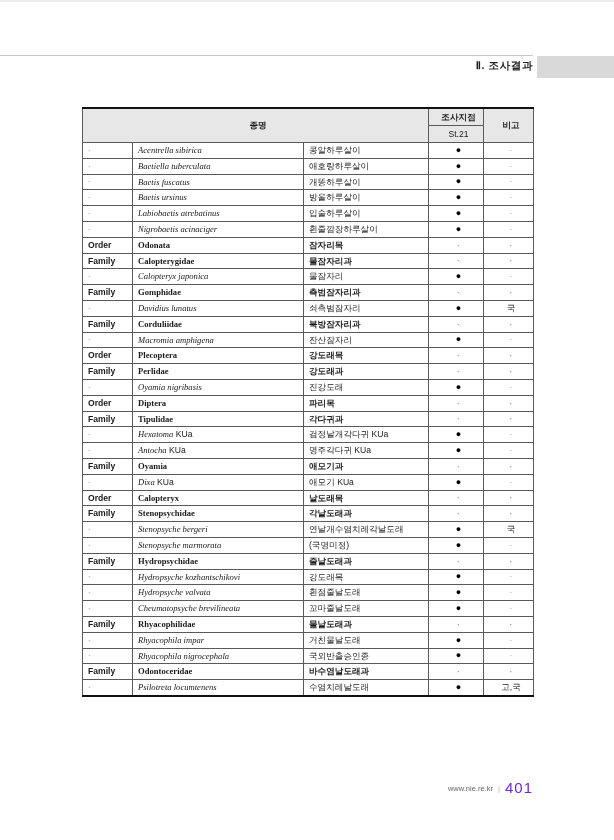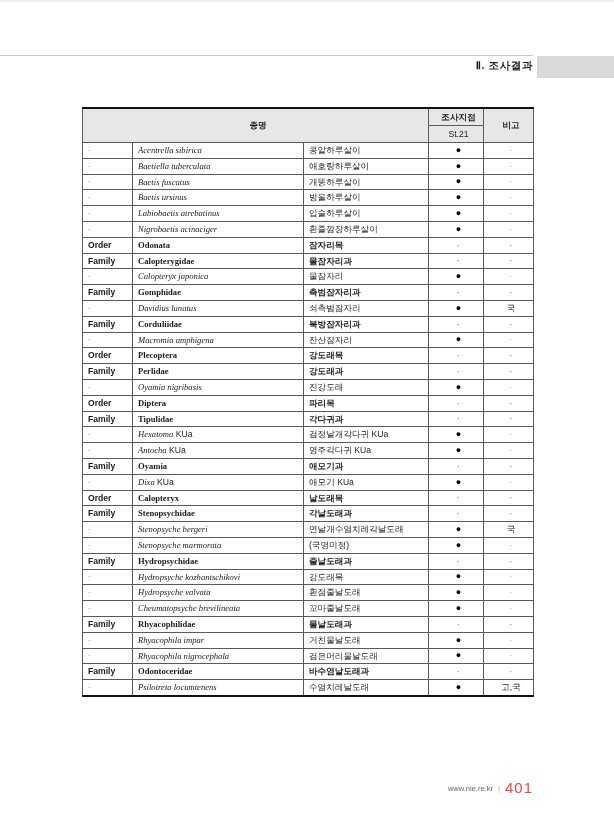--- a/index.html
+++ b/index.html
@@ -75,21 +75,21 @@
     position:absolute; top:700px; left:81px; width:460px;
     font-size:8.4px; color:#111;
     letter-spacing:-0.2px;
   }
   .page-footer {
     position:absolute; top:779px; left:0; width:533px;
     text-align:right;
   }
   .page-footer .site { font-size:7.5px; color:#666; vertical-align:2px; }
   .page-footer .sep  { font-size:8px; color:#b5b5b5; margin:0 5px; vertical-align:2px; }
-  .page-footer .pageno { font-size:15px; color:#ef4444; font-weight:400; letter-spacing:1px; }
+  .page-footer .pageno { font-size:15px; color:#6d28d9; font-weight:400; letter-spacing:1px; }
 </style>
 </head>
 <body>
 
 <div class="page">
 
   <div class="top-edge"></div>
 
   <div class="header-rule"></div>
   <div class="header-title">Ⅱ. 조사결과</div>
@@ -334,21 +334,21 @@
         <tr>
       <td class="c-rank dot">·</td>
       <td class="c-sci"><span class="sci">Rhyacophila impar</span></td>
       <td class="c-kor">거친물날도래</td>
       <td class="c-st bullet">●</td>
       <td class="c-rem dot">·</td>
     </tr>
         <tr>
       <td class="c-rank dot">·</td>
       <td class="c-sci"><span class="sci">Rhyacophila nigrocephala</span></td>
-      <td class="c-kor">검은머리물날도래</td>
+      <td class="c-kor">국외반출승인종</td>
       <td class="c-st bullet">●</td>
       <td class="c-rem dot">·</td>
     </tr>
         <tr class="section">
       <td class="c-rank">Family</td>
       <td class="c-sci"><span class="sci">Odontoceridae</span></td>
       <td class="c-kor">바수염날도래과</td>
       <td class="c-st dot">·</td>
       <td class="c-rem dot">·</td>
     </tr>

